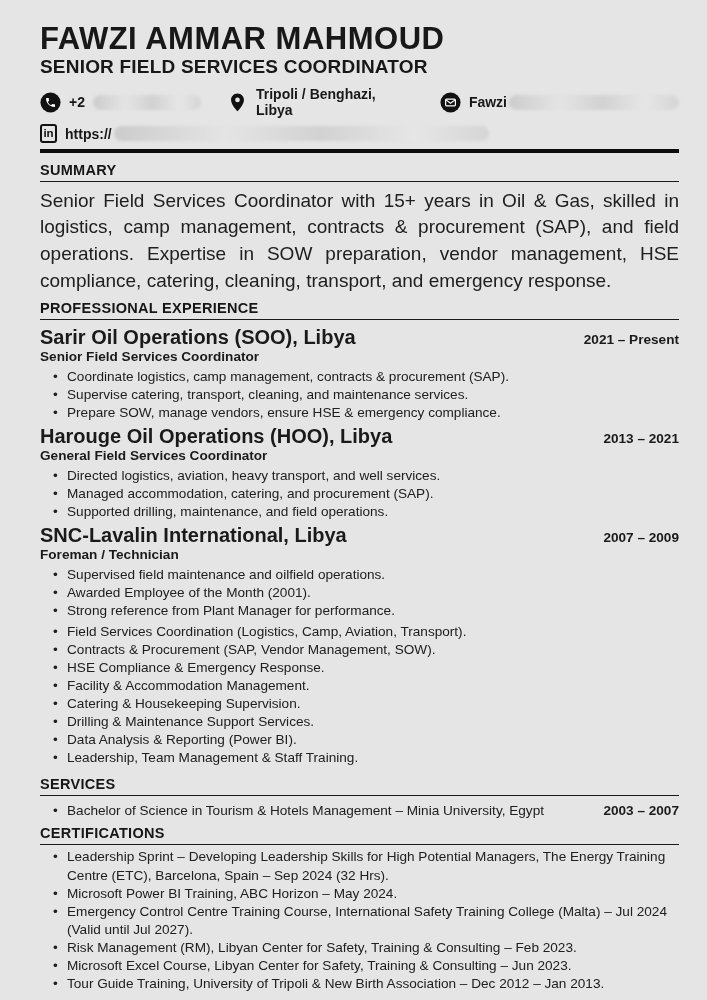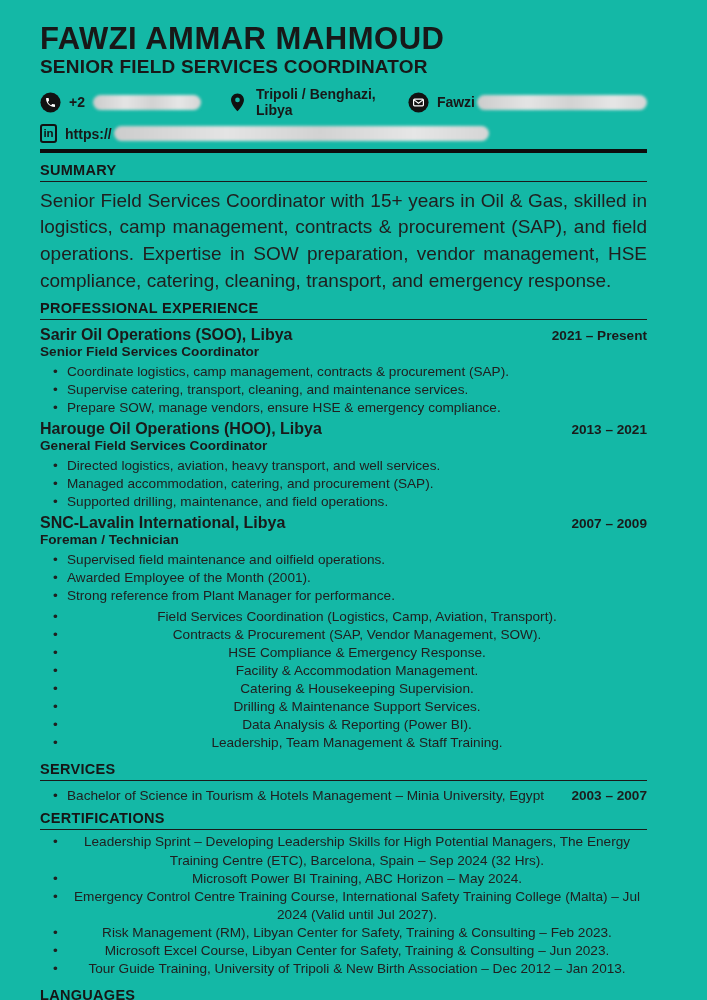--- a/index.html
+++ b/index.html
@@ -1,20 +1,20 @@
 <!DOCTYPE html>
 <html><head>
 <meta charset="utf-8">
 <style>
   html,body{margin:0;padding:0;background:#ffffff;}
   .page{
     width:707px;height:1000px;box-sizing:border-box;
-    background:#14b8a6;color:#1c1c1c;
+    background:#e5e5e5;color:#1c1c1c;
     font-family:"Liberation Sans","DejaVu Sans",sans-serif;
-    padding:22px 60px 0 40px;overflow:hidden;
+    padding:22px 28px 0 40px;overflow:hidden;
   }
   
   .name{
     font-size:31px;font-weight:800;letter-spacing:.5px;color:#181818;
     margin:0;line-height:1.08;
   }
   .headline{
     font-size:19px;font-weight:700;letter-spacing:.2px;color:#181818;
     margin:2px 0 8px 0;line-height:1.1;
   }
@@ -36,33 +36,33 @@
   
   .sec-h{
     font-size:14.5px;font-weight:800;letter-spacing:.3px;color:#161616;
     margin:9px 0 0 0;padding-bottom:3px;border-bottom:1.6px solid #1a1a1a;
   }
   .summary-p{
     font-size:19px;line-height:1.4;text-align:justify;margin:6px 0 0 0;color:#202020;
   }
   .job{margin-top:6px;}
   .job-head{display:flex;justify-content:space-between;align-items:baseline;}
-  .company{font-size:16px;font-weight:700;color:#1a1a1a;}
+  .company{font-size:20px;font-weight:700;color:#1a1a1a;}
   .dates{font-size:13.6px;font-weight:700;color:#1a1a1a;white-space:nowrap;}
   .role{font-size:13.6px;font-weight:700;color:#1a1a1a;line-height:1.15;}
   ul.blist{list-style:none;margin:3px 0 0 0;padding:0 0 0 13px;}
   ul.blist li{
     position:relative;padding-left:14px;font-size:13.6px;line-height:1.33;color:#202020;
   }
   ul.blist li::before{content:"•";position:absolute;left:0;top:0;}
   .edu-row{display:flex;align-items:baseline;margin-top:7px;padding-left:13px;}
   .edu-bullet{flex:0 0 14px;font-size:13.6px;}
   .edu-text{font-size:13.6px;color:#202020;flex:1 1 auto;}
   .edu-dates{font-size:13.6px;font-weight:700;white-space:nowrap;margin-left:12px;}
-  .mt4{margin-top:4px;text-align:center;}
+  .mt4{margin-top:4px;}
 </style>
 </head>
 <body>
 
 <div class="page">
 
   <h1 class="name">FAWZI AMMAR MAHMOUD</h1>
   <div class="headline">SENIOR FIELD SERVICES COORDINATOR</div>
 
   <div class="contact-row">

